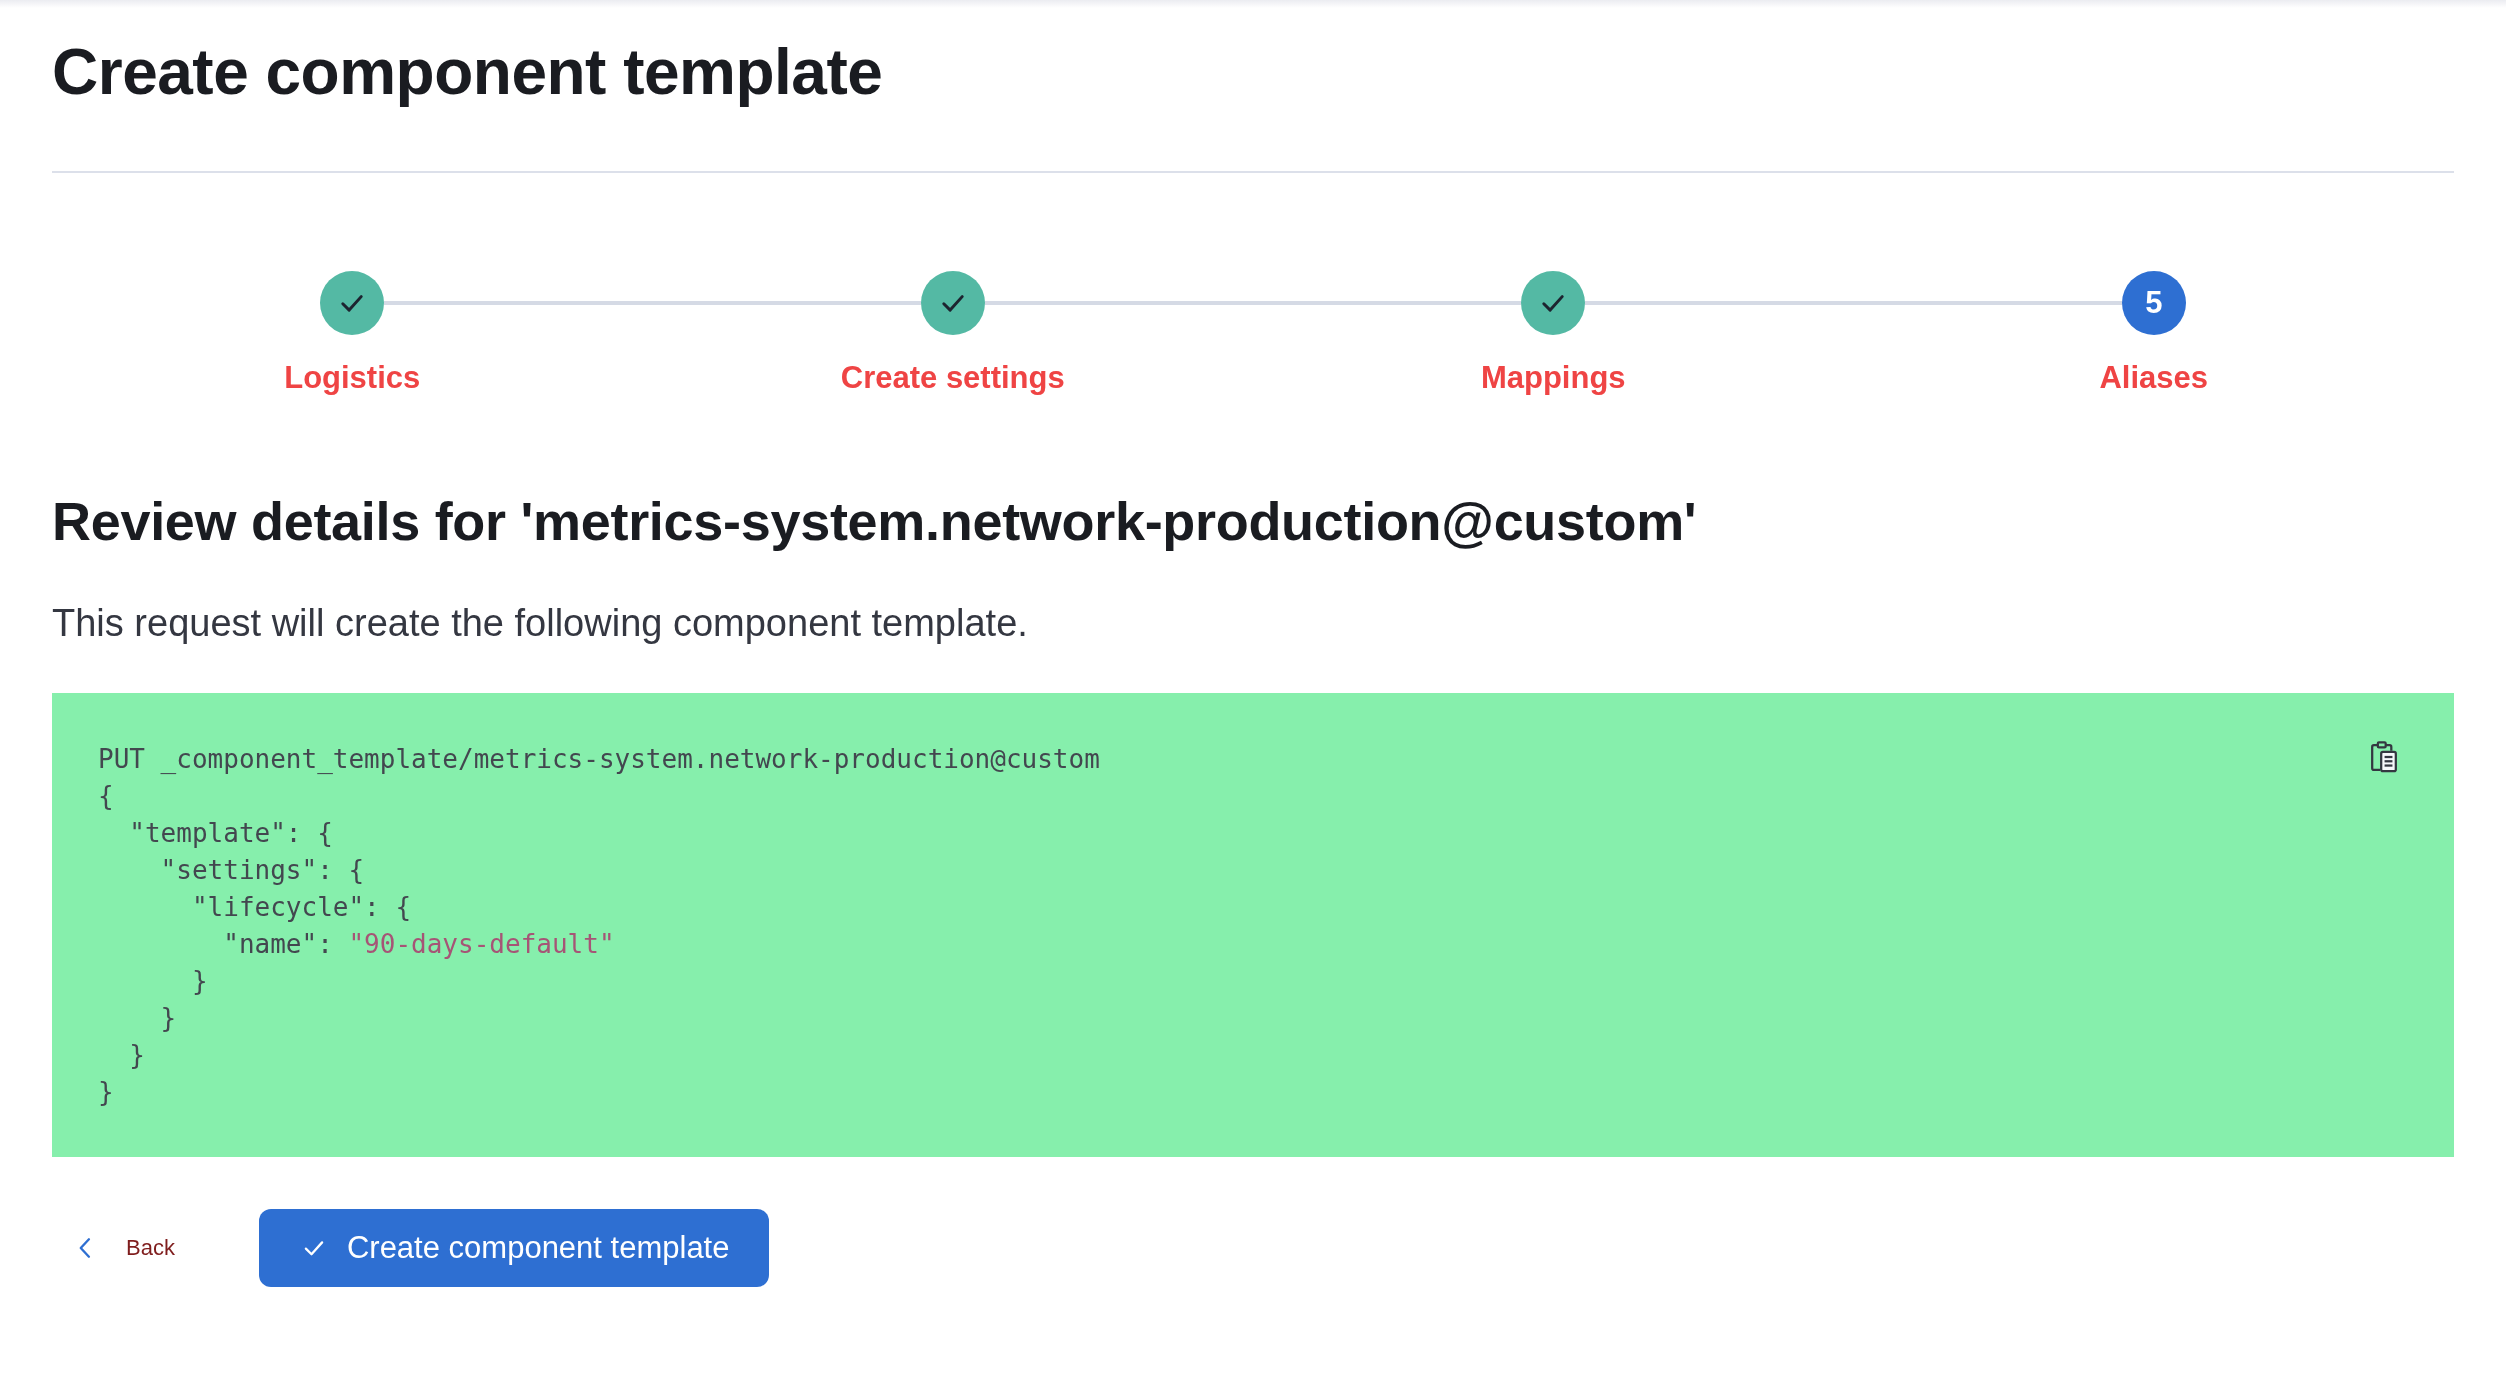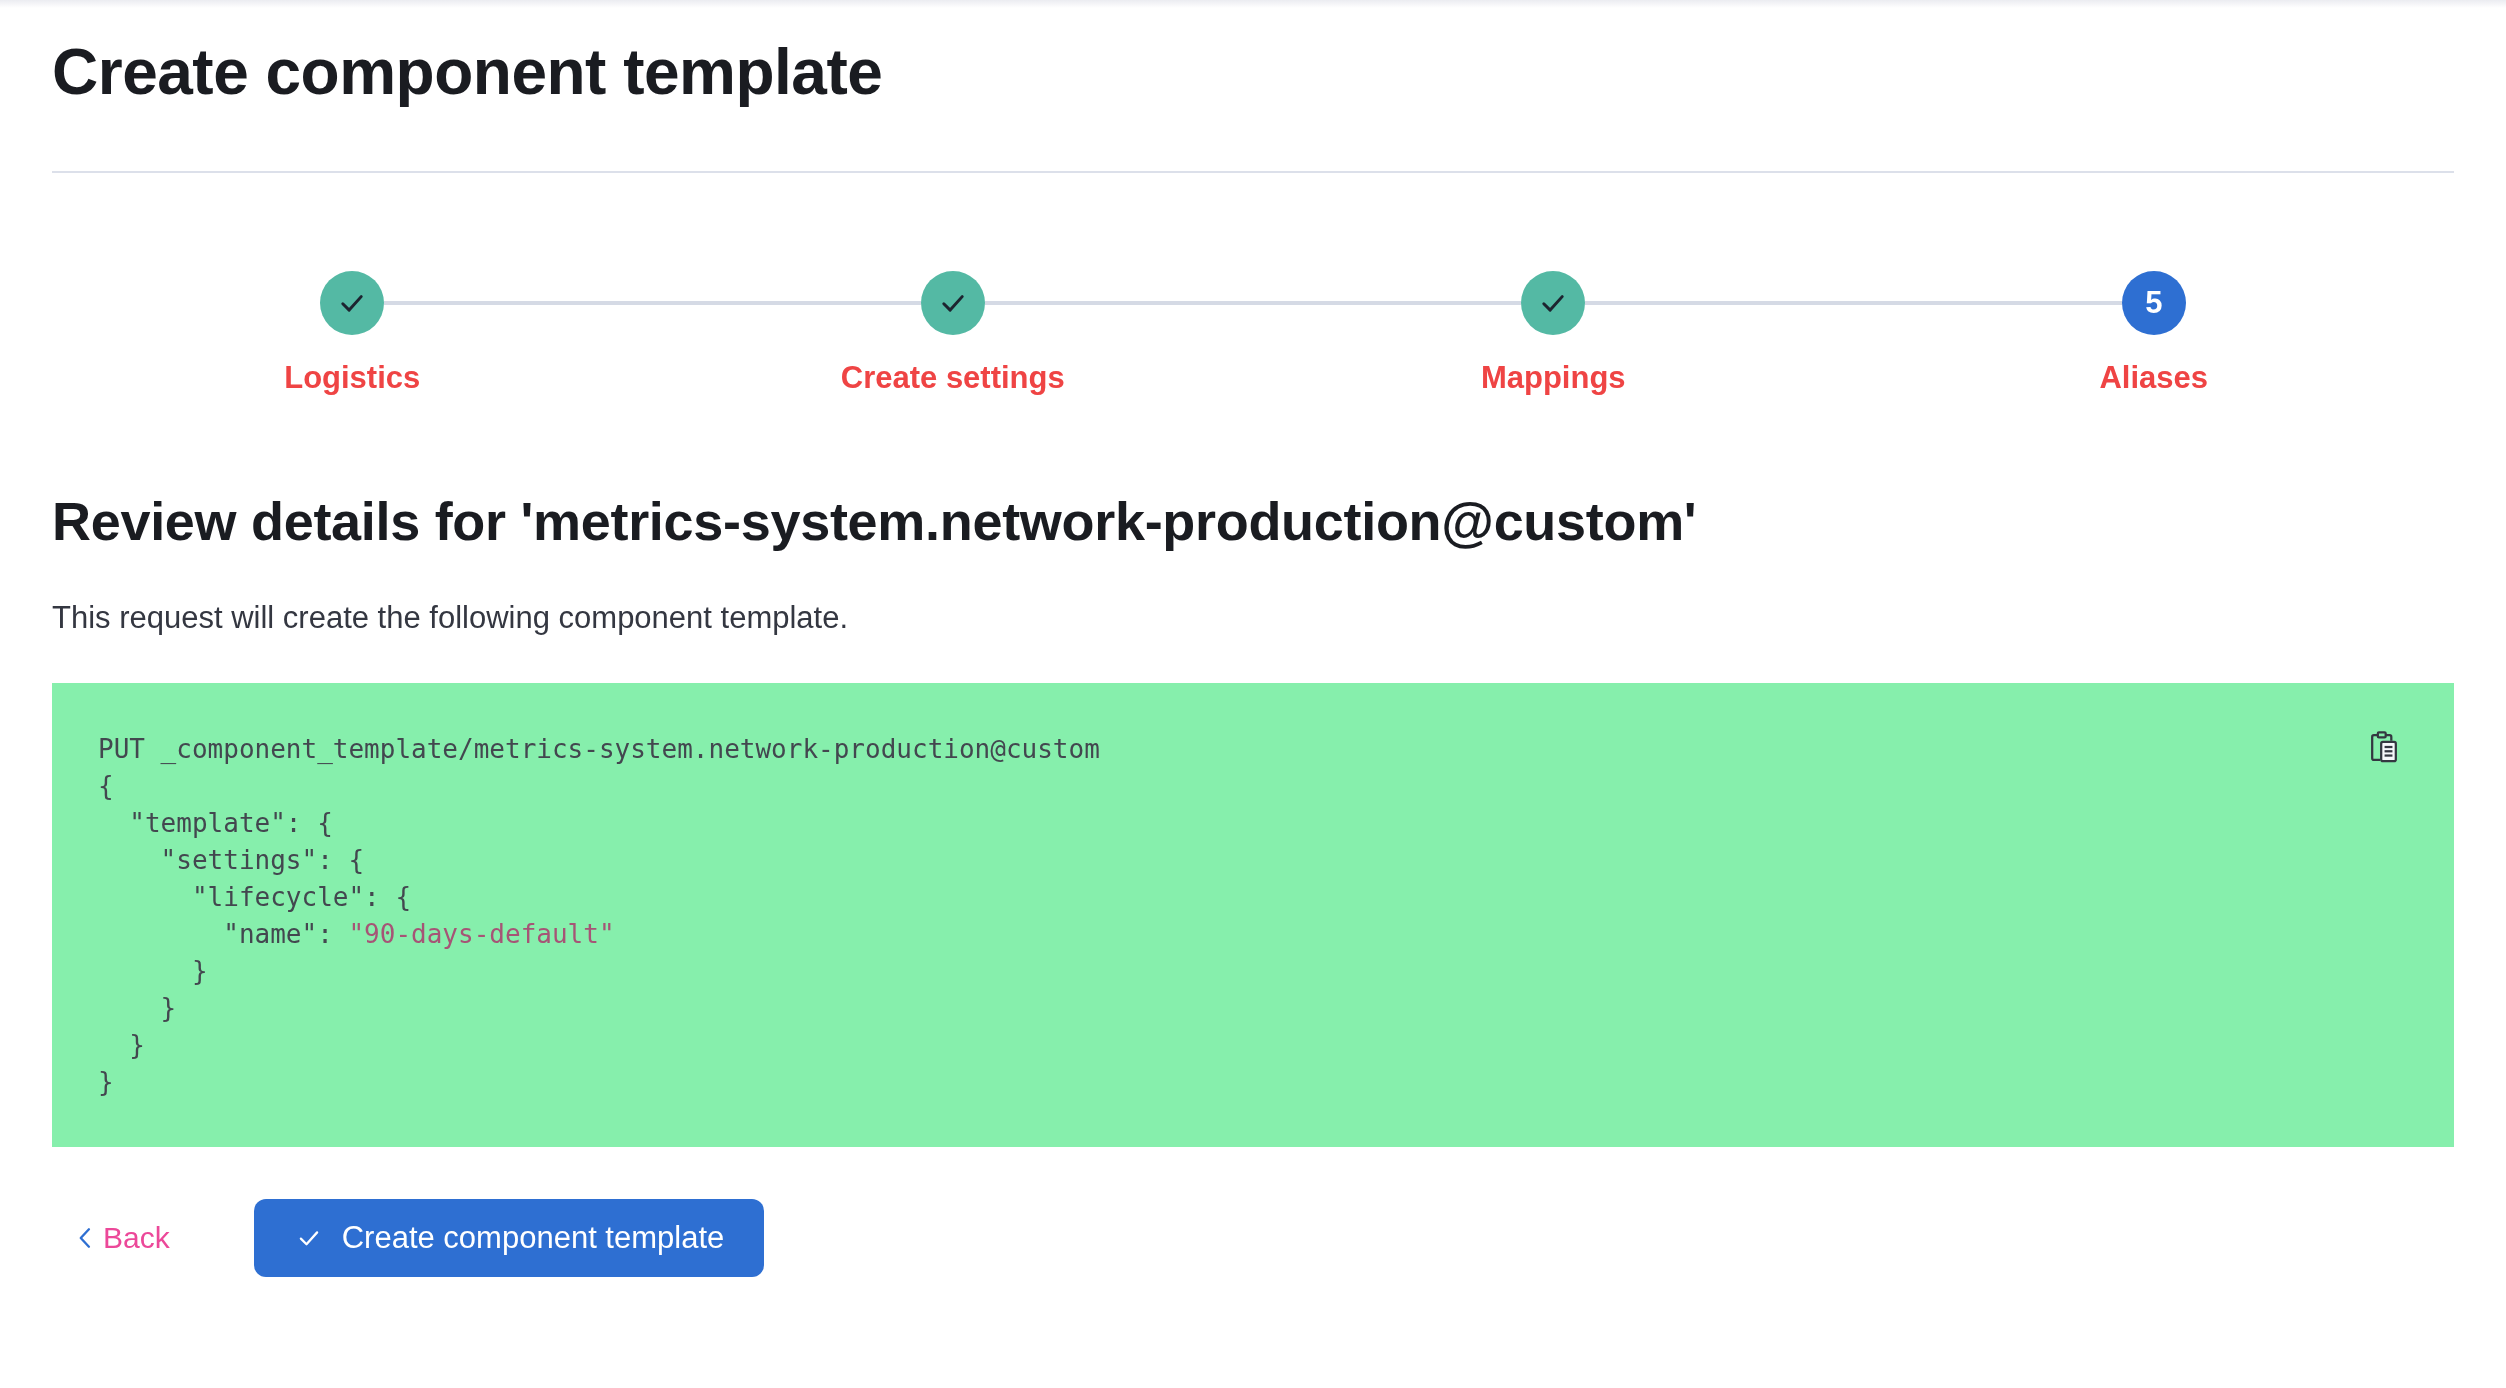--- a/index.html
+++ b/index.html
@@ -114,21 +114,21 @@
   .tab.active::after {
     content: "";
     position: absolute;
     left: 0; right: 0; bottom: -2px;
     height: 5px;
     background: #2e6fd2;
   }
 
   .request-description {
     margin: 44px 0 0 0;
-    font-size: 31px;
+    font-size: 38px;
     color: #343741;
     line-height: 1.45;
   }
 
   
   .code-panel {
     position: relative;
     margin-top: 42px;
     background: #86efac;
     padding: 48px 50px 46px 46px;
@@ -160,23 +160,23 @@
 
   
   .footer {
     display: flex;
     align-items: center;
     margin-top: 52px;
   }
   .back-btn {
     display: flex;
     align-items: center;
-    gap: 3px;
-    color: #ec4899;
-    font-size: 30px;
+    gap: 26px;
+    color: #7f1d1d;
+    font-size: 22px;
     font-weight: 500;
     cursor: pointer;
     padding: 0 16px 0 20px;
     background: transparent;
     border: none;
     font-family: inherit;
   }
   .create-btn {
     margin-left: 68px;
     display: flex;

